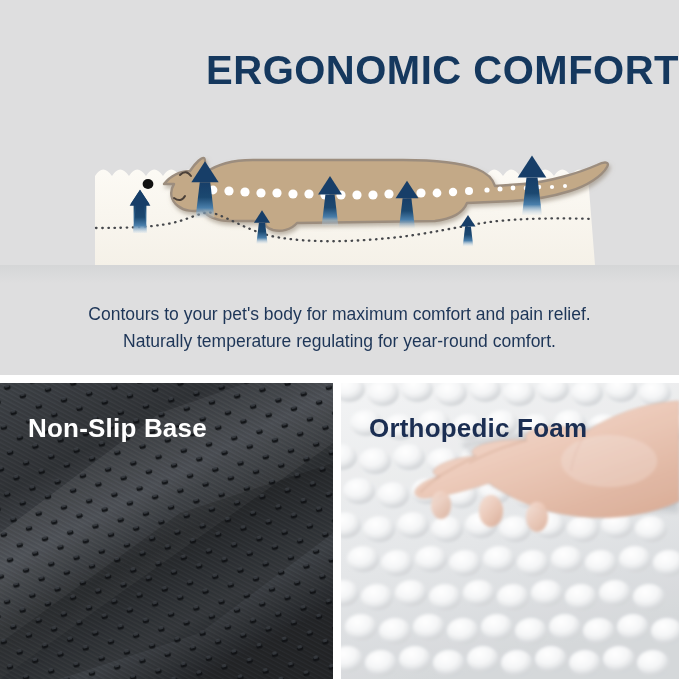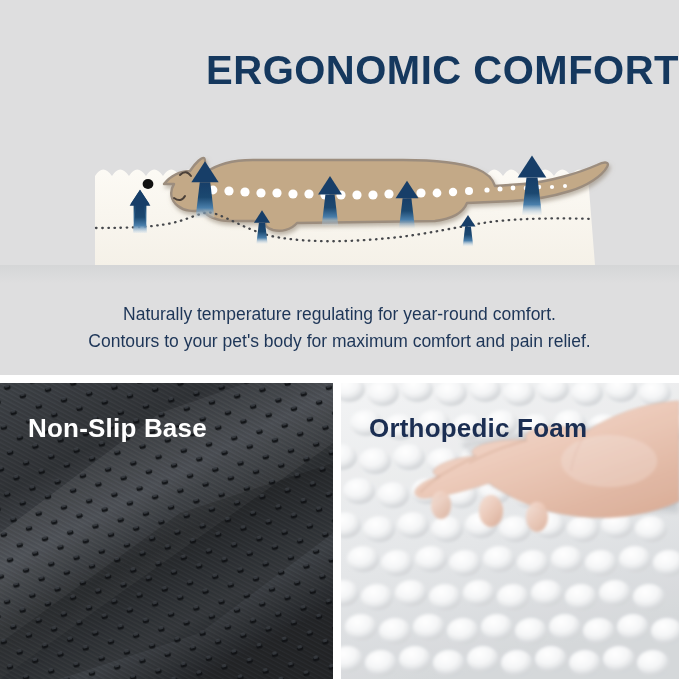--- a/index.html
+++ b/index.html
@@ -197,22 +197,22 @@
           </g>
           <g transform="translate(532,163) scale(1.10) translate(0,-60)">
             <path d="M-9,0 L-5,-34 L5,-34 L9,0 Z" fill="url(#arrowGrad)"></path>
             <path d="M-13,-34 L0,-54 L13,-34 Z" fill="#173e68"></path>
           </g>
         </g>
       </svg>
     </div>
 
     <div class="hero-caption">
+      <span class="line">Contours to your pet's body for maximum comfort and pain relief.</span>
       <span class="line">Naturally temperature regulating for year-round comfort.</span>
-      <span class="line">Contours to your pet's body for maximum comfort and pain relief.</span>
     </div>
   </div>
 
   <div class="panels">
 
     <div class="panel panel-right">
       <svg class="tex" width="338" height="296" viewBox="0 0 338 296">
         <defs>
           <radialGradient id="bump" cx="38%" cy="30%" r="72%">
             <stop offset="0%" stop-color="#ffffff"></stop>

